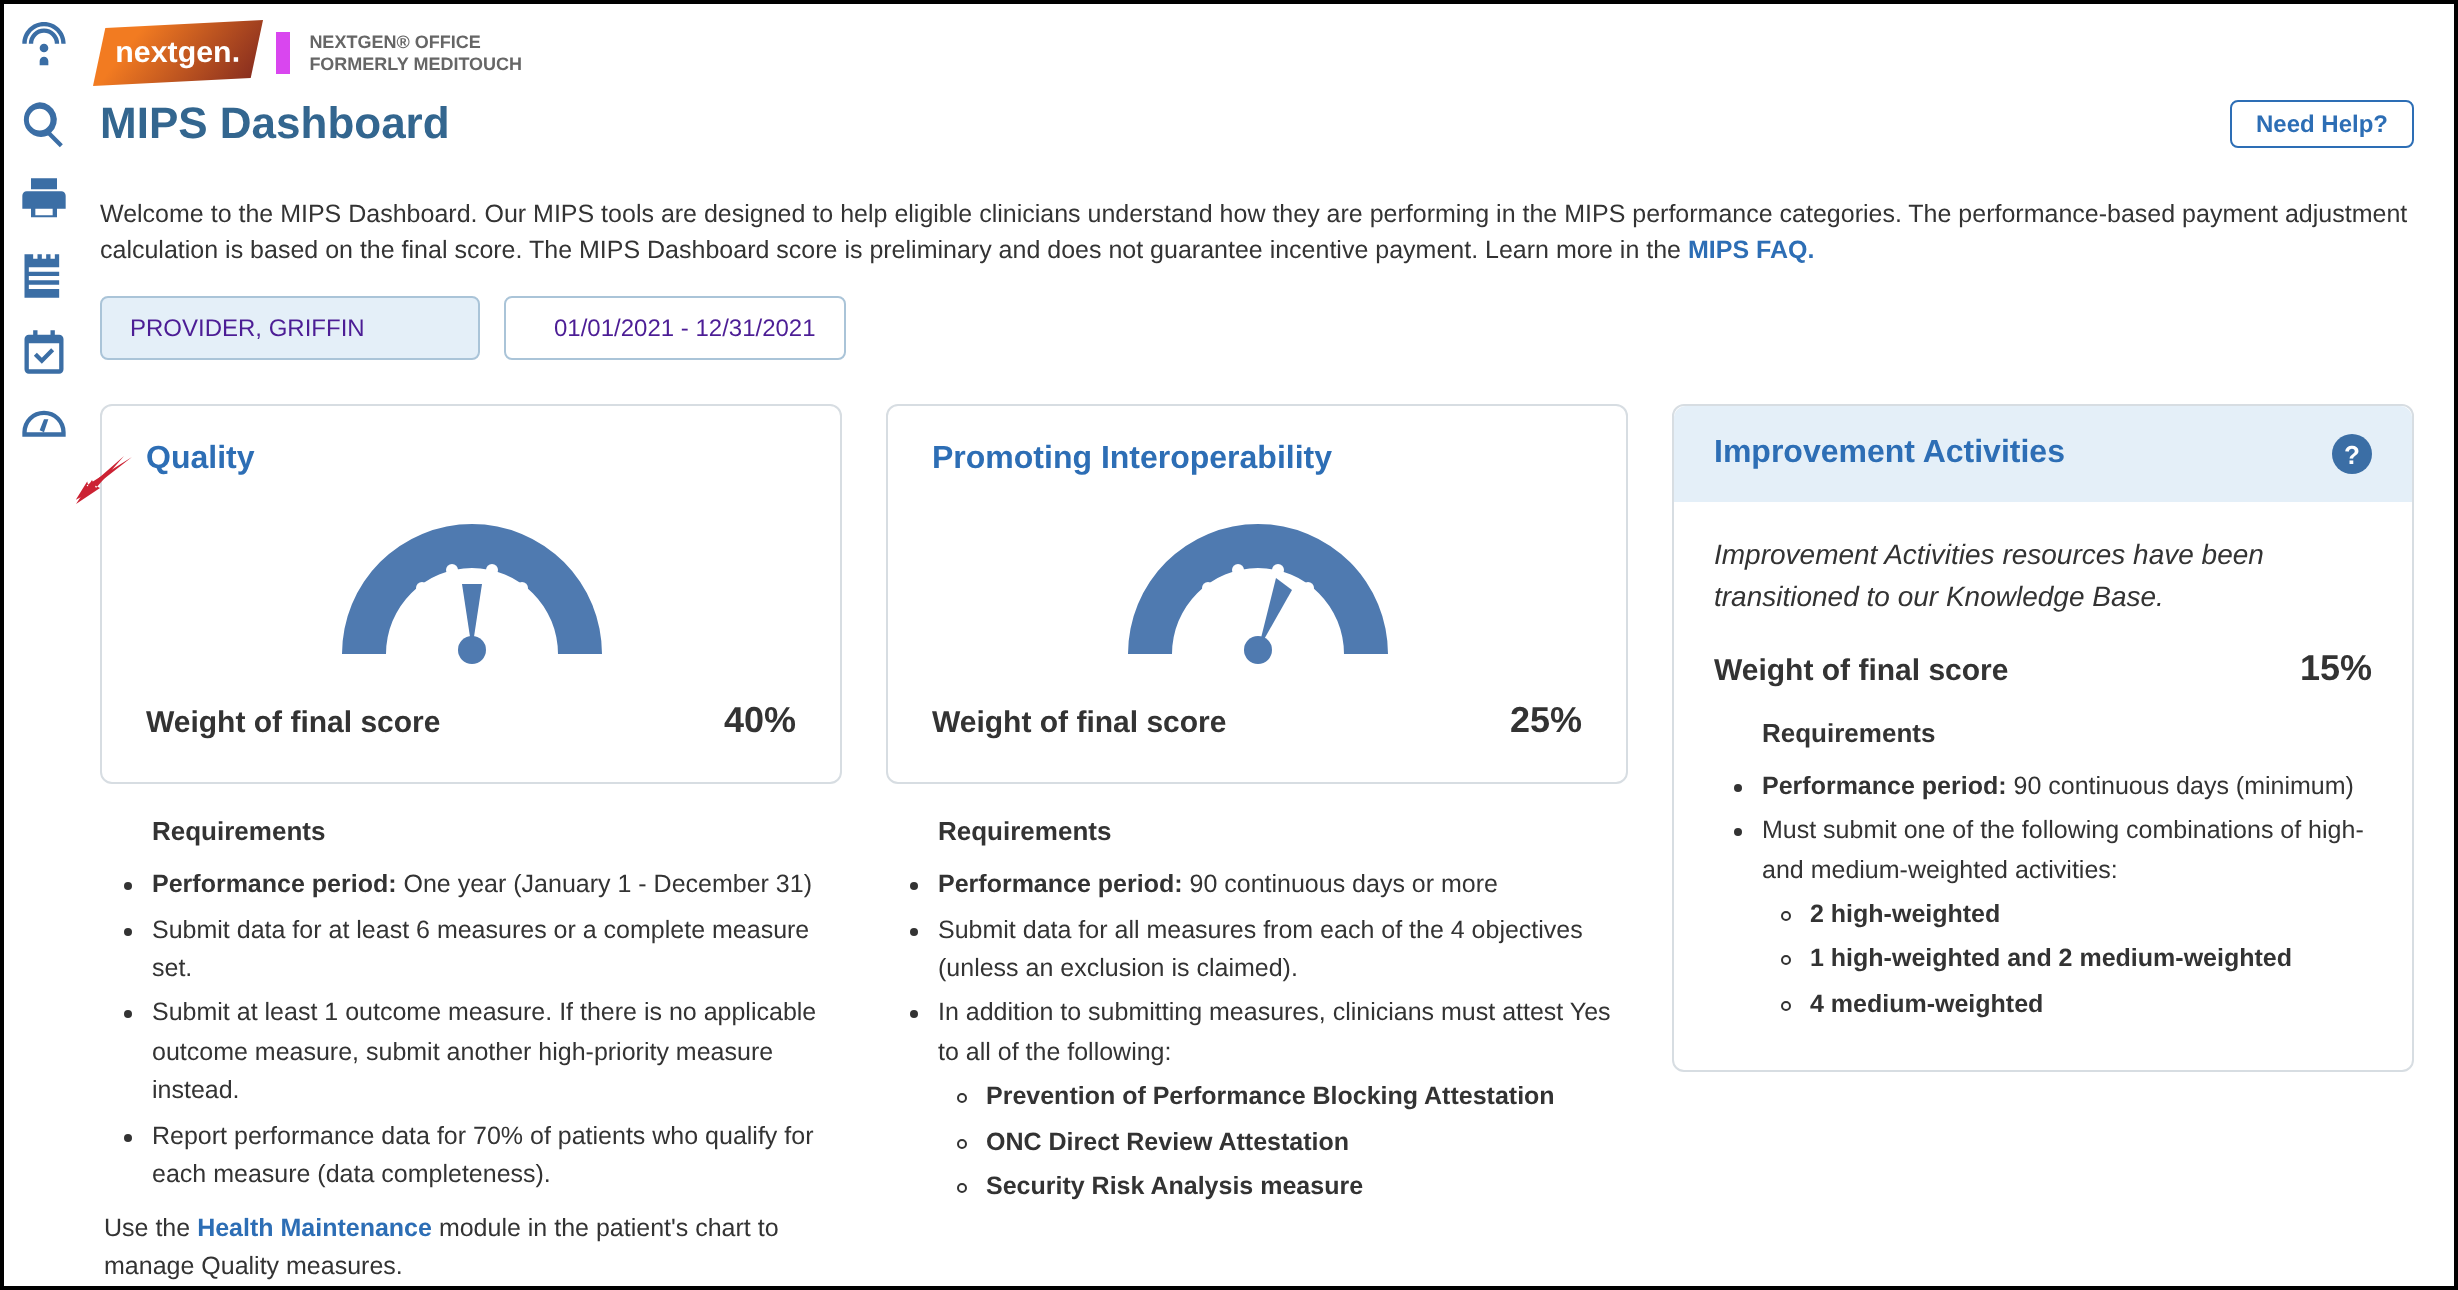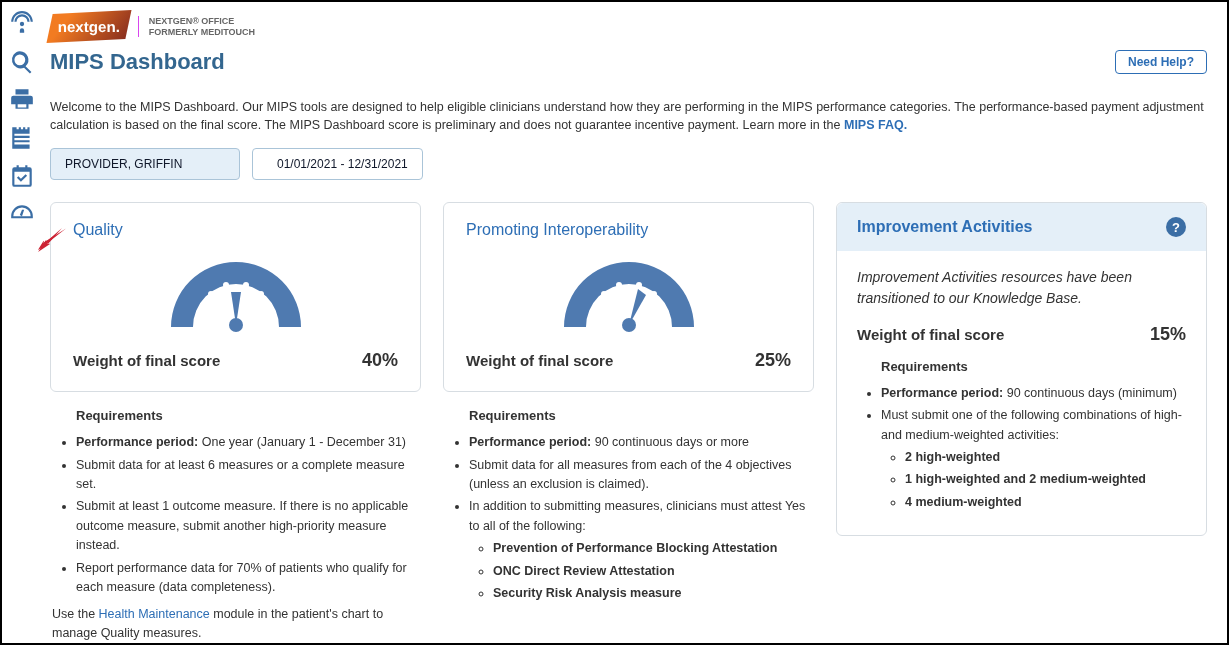--- a/index.html
+++ b/index.html
@@ -64,21 +64,21 @@
     font-weight: bold;
     font-size: 15px;
     padding: 6px 8px;
     transform: skewX(-12deg) skewY(-3deg);
   }
   .brand-logo span { display:inline-block; transform: skewX(12deg) skewY(3deg); }
   .brand-sub {
     font-size: 9px;
     font-weight: bold;
     color: #666;
-    border-left: 1px solid #d946ef;
+    border-left: 7px solid #d946ef;
     padding-left: 10px;
     line-height: 1.15;
   }
   .title-row {
     display: flex;
     align-items: center;
     justify-content: space-between;
     margin-bottom: 23px;
   }
   .page-title {
@@ -107,41 +107,41 @@
     display: flex;
     gap: 12px;
     margin-bottom: 22px;
   }
   .filter-pill {
     background: #e4eff8;
     border: 1px solid #aac4d8;
     border-radius: 4px;
     padding: 8px 14px;
     font-size: 12px;
-    color: #0f172a;
+    color: #4c1d95;
     min-width: 190px;
     cursor: pointer;
   }
   .filter-pill.date { background: #fff; min-width: 140px; padding-left: 24px; }
   
   .cards {
     display: flex;
     gap: 22px;
     align-items: flex-start;
   }
   .col { flex: 1; min-width: 0; }
   .card {
     border: 1px solid #d7dde2;
     border-radius: 6px;
     background: #fff;
   }
   .card-pad { padding: 18px 22px 20px 22px; }
   .card-title {
     font-size: 16px;
-    font-weight: normal;
+    font-weight: bold;
     color: #2d6eb5;
     margin-bottom: 4px;
   }
   .gauge-wrap {
     display: flex;
     justify-content: center;
     margin: 8px 0 18px 0;
   }
   .weight-row {
     display: flex;
@@ -150,21 +150,21 @@
     font-weight: bold;
     font-size: 15px;
   }
   .weight-val { font-size: 18px; }
   .req-block { margin-top: 16px; padding: 0 2px; }
   .req-h { font-weight: bold; font-size: 13px; margin-bottom: 10px; padding-left: 24px; }
   .req-block ul { padding-left: 24px; margin-bottom: 8px; }
   .req-block li { font-size: 12.5px; line-height: 1.55; margin-bottom: 3px; }
   .bold-inline { font-weight: bold; }
   .foot-note { font-size: 12.5px; line-height: 1.5; }
-  .foot-note .link { color: #2d6eb5; font-weight: normal; cursor: pointer; }
+  .foot-note .link { color: #2d6eb5; font-weight: bold; cursor: pointer; }
   
   .imp-header {
     background: #e4eff8;
     padding: 14px 20px;
     display: flex;
     justify-content: space-between;
     align-items: center;
     border-top-left-radius: 6px;
     border-top-right-radius: 6px;
   }

